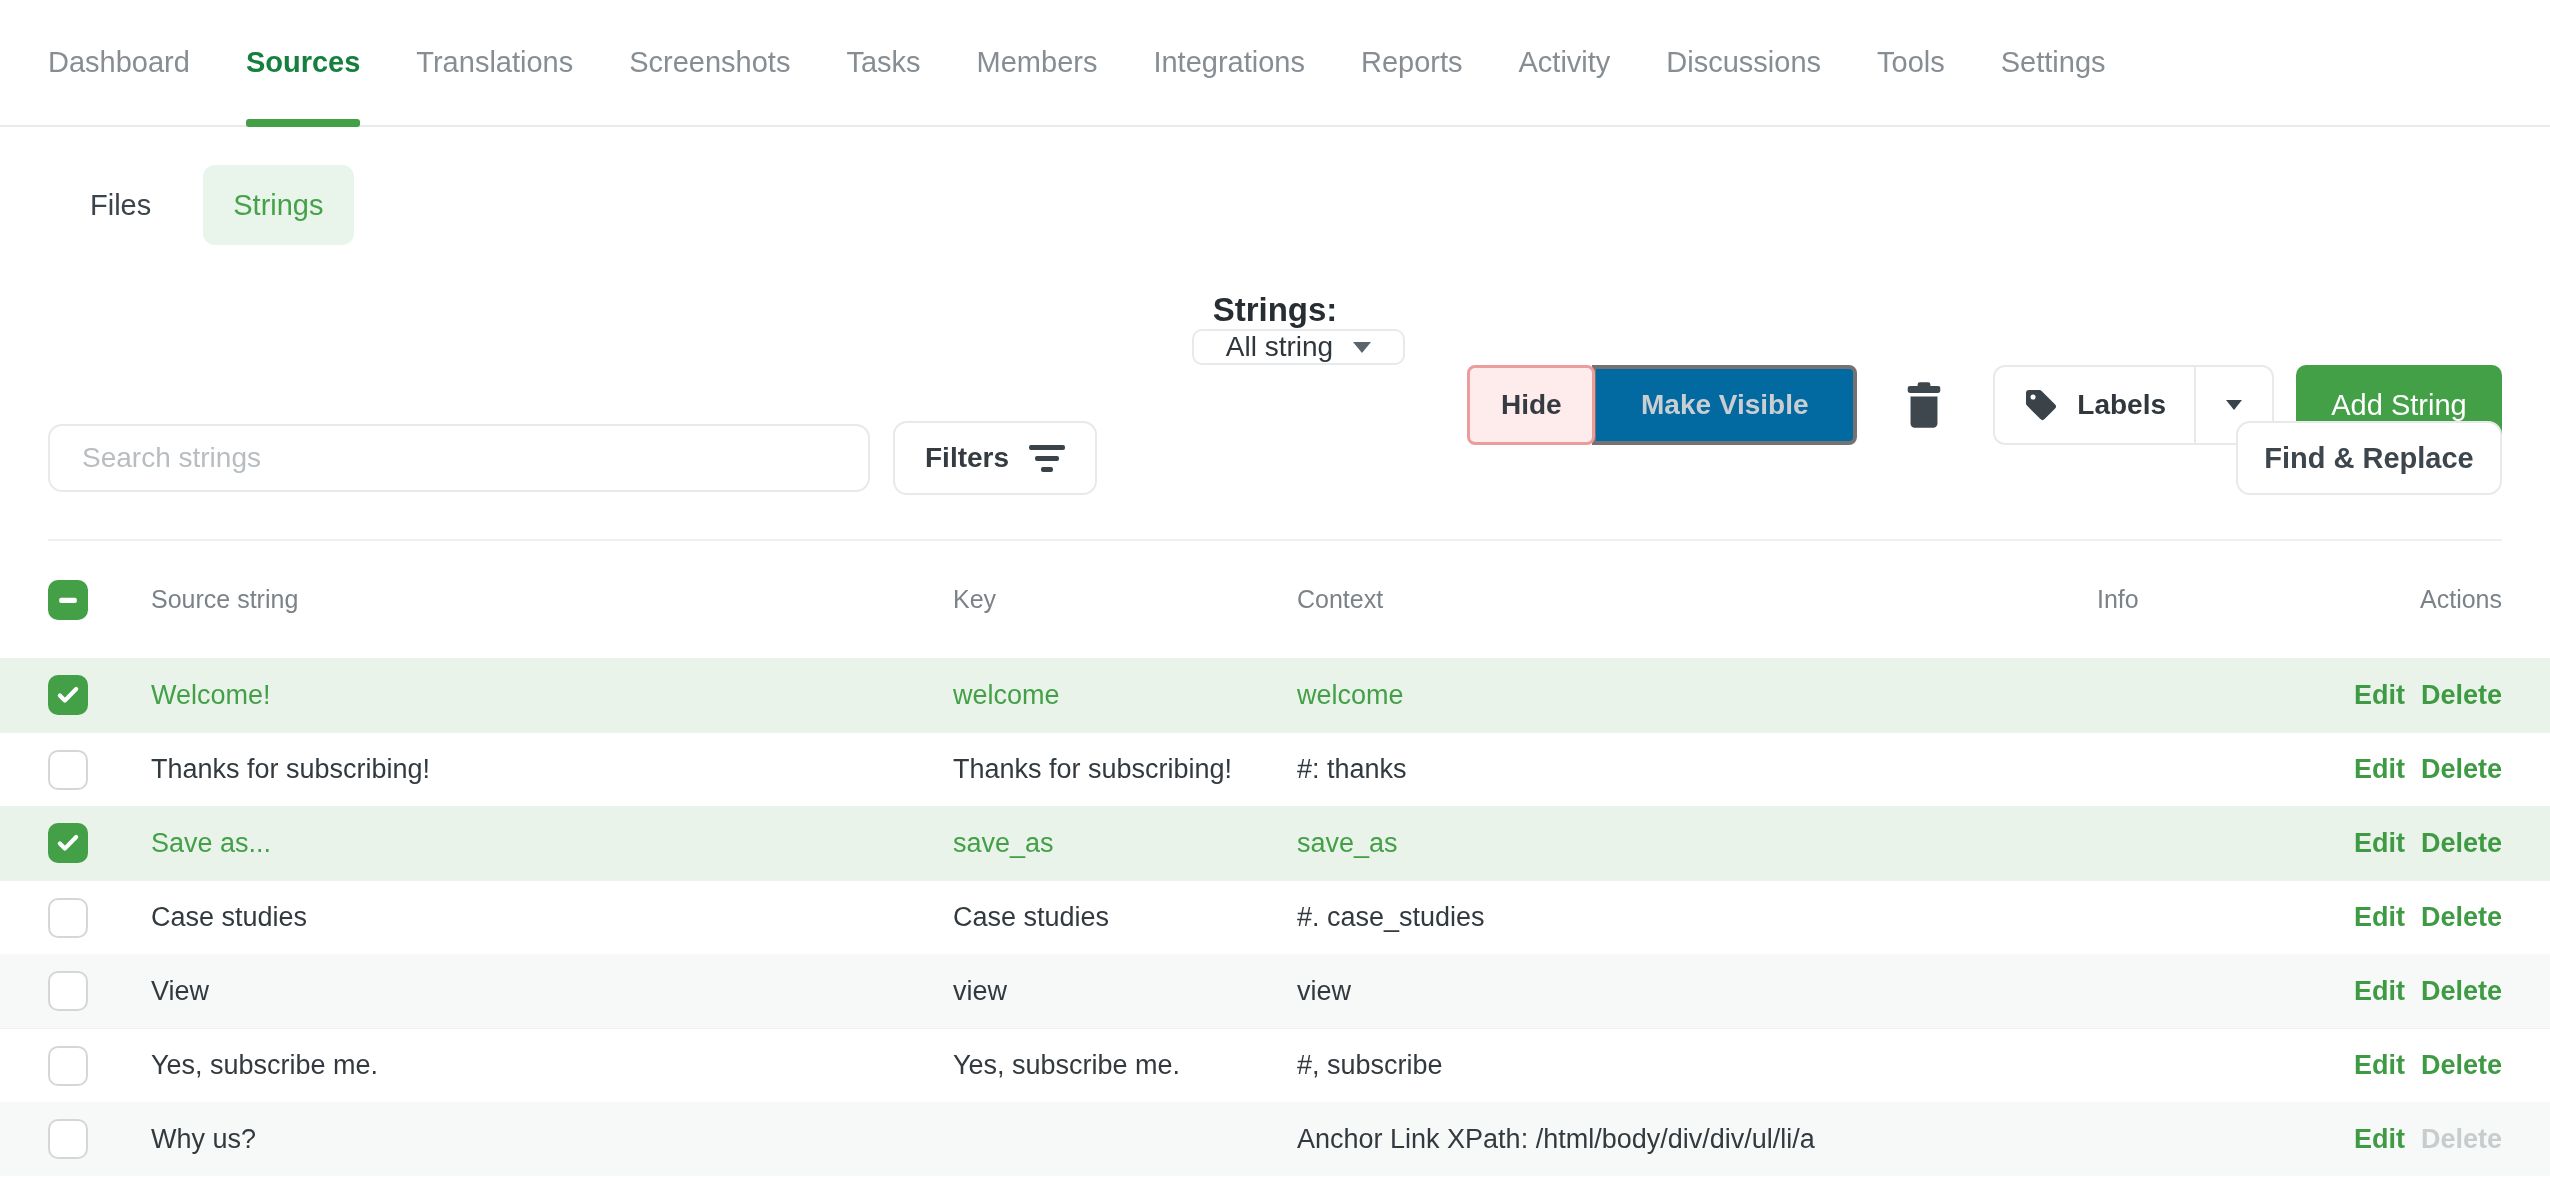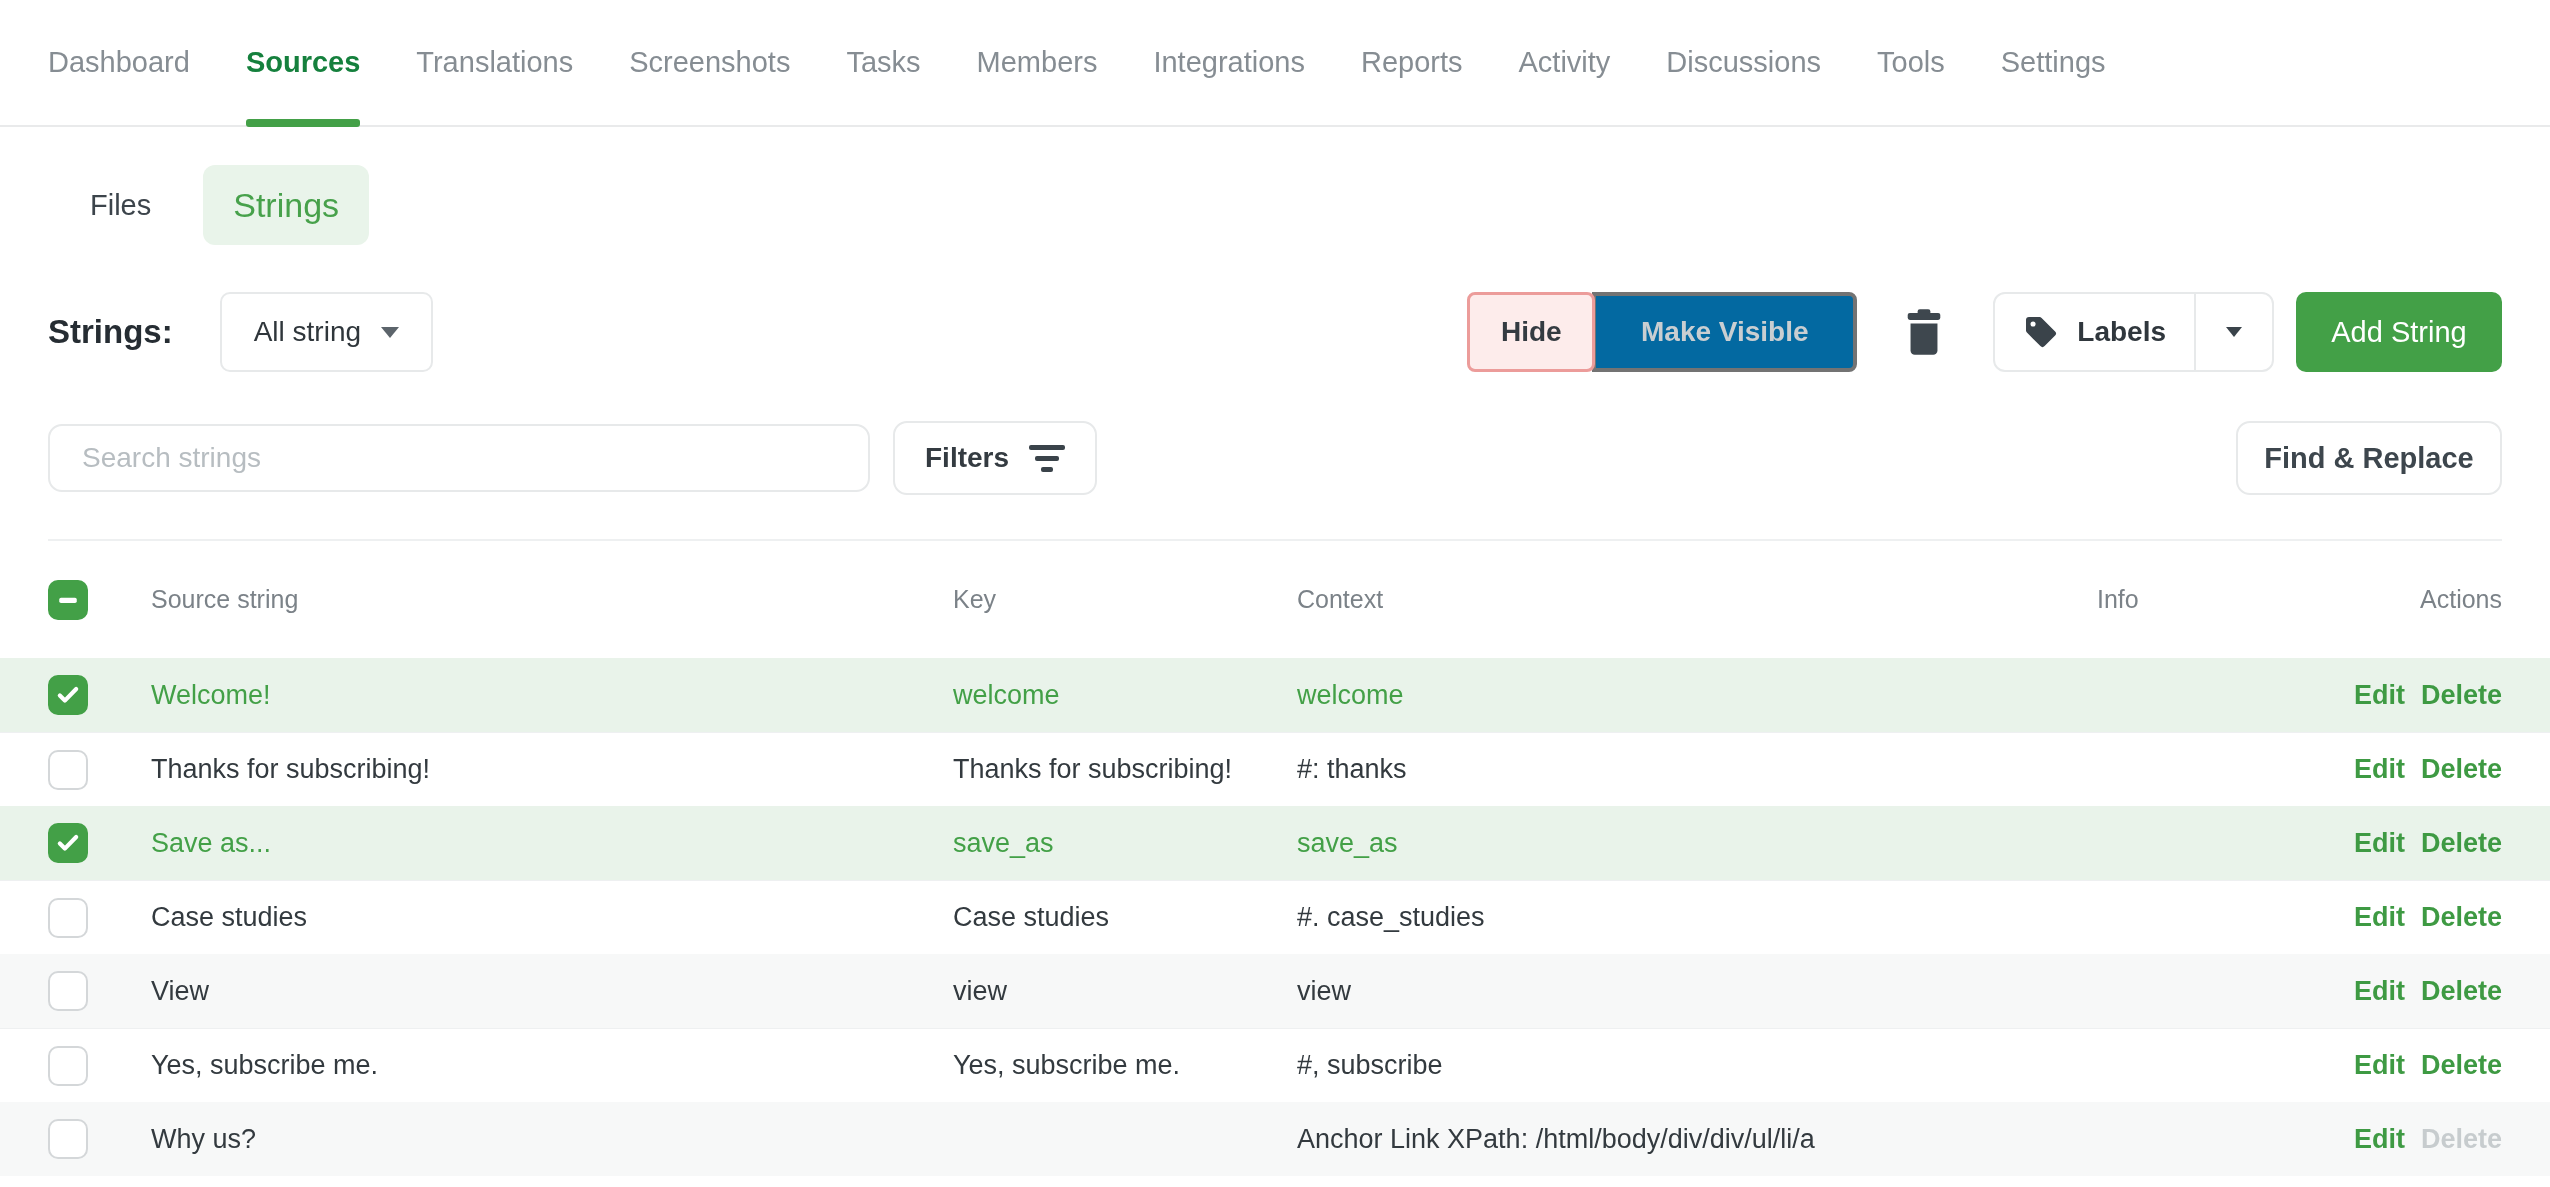--- a/index.html
+++ b/index.html
@@ -27,26 +27,26 @@
     content: ""; position: absolute; left: 0; right: 0; bottom: -2px;
     height: 8px; background: #43a047; border-radius: 3px;
   }
 
   
   .subtabs { display: flex; align-items: center; margin: 38px 48px 0; }
   .subtab-files { font-size: 29px; color: #3c444b; margin-left: 42px; cursor: pointer; }
   .subtab-strings {
     margin-left: 52px; height: 80px; padding: 0 30px;
     display: flex; align-items: center; justify-content: center;
-    background: #e9f4ea; color: #47a14b; font-size: 34px;
+    background: #e9f4ea; color: #47a14b; font-size: 29px;
     border-radius: 12px; cursor: pointer;
   }
 
   
-  .toolbar { margin: 46px 48px 0; display: flex; align-items: center; height: 82px; }
+  .toolbar { margin: 46px 48px 0; display: flex; align-items: center; height: 82px; flex-direction: column; }
   .strings-heading { font-size: 33px; font-weight: 700; color: #262d33; }
   .file-filter {
     margin-left: 47px; height: 80px; padding: 0 32px;
     border: 2px solid #e7e9ea; border-radius: 10px; background: #fff;
     display: flex; align-items: center; gap: 20px; cursor: pointer;
   }
   .file-filter .ff-label { font-size: 28px; color: #2f363b; }
   .caret-down {
     width: 0; height: 0; border-left: 9px solid transparent;
     border-right: 9px solid transparent; border-top: 11px solid #5c646b;

